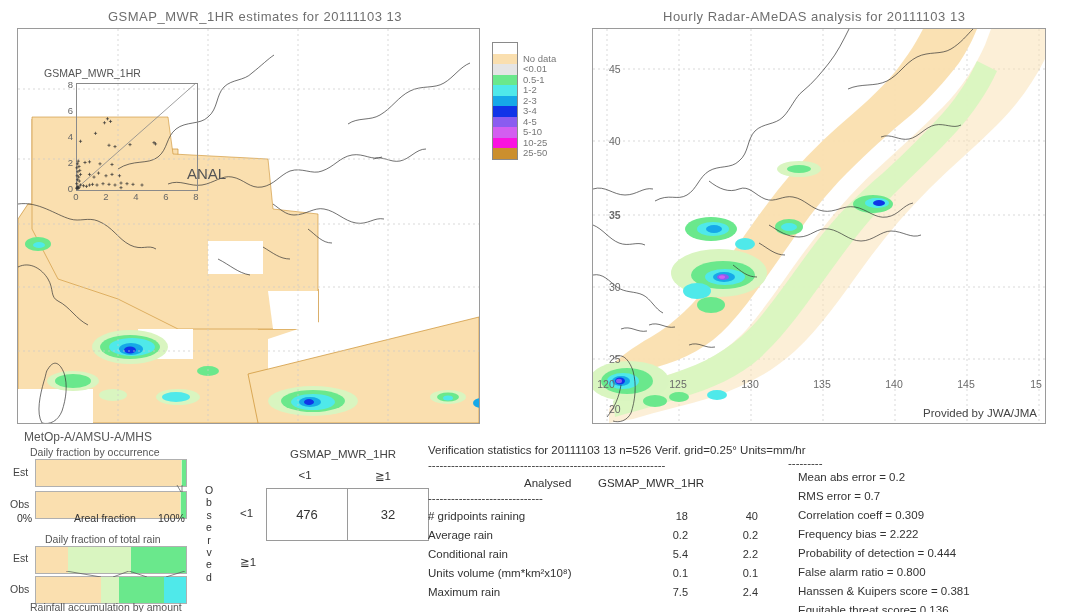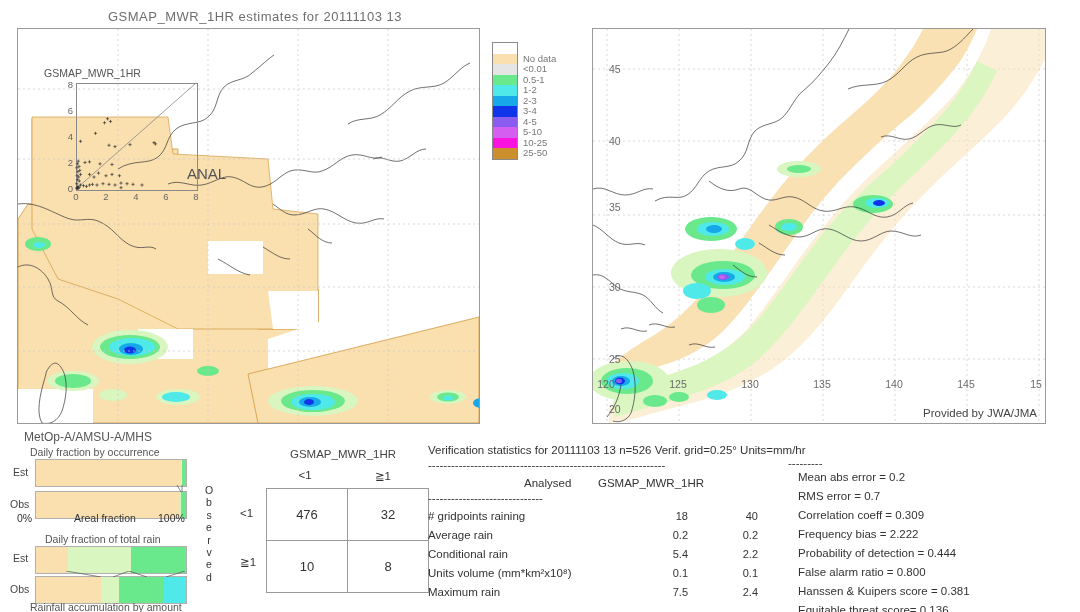--- a/index.html
+++ b/index.html
@@ -62,20 +62,21 @@
   .srow{position:absolute;font-size:11.5px;color:#333;white-space:nowrap;}
   .sval{position:absolute;font-size:11px;color:#333;text-align:right;width:40px;}
   .rcol{position:absolute;font-size:11.5px;color:#333;white-space:nowrap;}
 </style>
 </head>
 <body>
 
 <div class="page">
 
   <div class="ttl" id="title-left">GSMAP_MWR_1HR estimates for 20111103 13</div>
+  <div class="ttl" id="title-right">Hourly Radar-AMeDAS analysis for 20111103 13</div>
 
   <div class="panel" id="panel-left">
     <svg class="coast" viewBox="0 0 461 394" preserveAspectRatio="none">
 
       <g>
         <path d="M0 190 L0 394 L115 394 L250 394 L250 394 L430 394 L461 348 L461 300 L300 300 L300 260 L240 260 L240 290 L160 290 L160 240 L110 240 L110 200 L70 200 L70 175 L10 175 Z" fill="#fadfaf" stroke="#cb8f2e" stroke-width="0.7"></path>
         <path d="M14 90 L14 175 L70 175 L70 200 L110 200 L110 240 L160 240 L160 290 L240 290 L240 260 L300 260 L300 300 L240 300 L240 230 L200 230 L200 185 L160 185 L160 120 L80 120 L80 90 Z" fill="#fadfaf" stroke="#cb8f2e" stroke-width="0.7"></path>
         <path d="M14 88 L150 88 L155 125 L250 130 L255 180 L300 185 L300 300 L160 300 L100 270 L40 250 L14 200 Z" fill="#fadfaf" stroke="#cb8f2e" stroke-width="0.6"></path>
         <path d="M255 300 L300 300 L300 262 L250 262 Z" fill="#ffffff"></path>
         <path d="M190 212 L245 212 L245 245 L190 245 Z" fill="#ffffff"></path>
@@ -353,21 +354,21 @@
         <path d="M140 236 C148 242 154 248 164 248"></path>
         <path d="M56 296 C66 292 72 300 82 298"></path>
         <path d="M96 316 C106 312 112 320 122 318"></path>
         <path d="M28 300 C38 296 44 304 54 302"></path>
         <path d="M14 388 C22 378 26 368 28 356"></path>
       </g>
     </svg>
 
     <div class="lat-lab" style="left:16px;top:40px;">45</div>
     <div class="lat-lab" style="left:16px;top:112px;">40</div>
-    <div class="lat-lab" style="left:16px;top:178px;">35</div>
+    <div class="lat-lab" style="left:16px;top:186px;font-weight:bold;">35</div>
     <div class="lat-lab" style="left:16px;top:258px;">30</div>
     <div class="lat-lab" style="left:16px;top:330px;">25</div>
     <div class="lat-lab" style="left:16px;top:380px;">20</div>
 
     <div id="provided">Provided by JWA/JMA</div>
   </div>
 
   <div class="lon-lab" style="left:606px;top:378px;">120</div>
   <div class="lon-lab" style="left:678px;top:378px;">125</div>
   <div class="lon-lab" style="left:750px;top:378px;">130</div>
@@ -435,24 +436,20 @@
       <div>r</div>
       <div>v</div>
       <div>e</div>
       <div>d</div>
     </div>
   <table id="cont-table">
     <tbody>
         <tr>
       <td>476</td>
       <td>32</td>
-    </tr>
-    <tr>
-      <td>10</td>
-      <td>8</td>
     </tr>
   </tbody>
     </table>
 
   <div class="stat" id="stat-head">Verification statistics for 20111103 13  n=526  Verif. grid=0.25°  Units=mm/hr</div>
   <div class="stat" id="dash1">--------------------------------------------------------------</div>
   <div class="stat" id="stat-sub">Analysed</div>
   <div class="stat" style="left:598px;top:477px;">GSMAP_MWR_1HR</div>
   <div class="stat" id="dash2">------------------------------</div>
   <div id="stat-rows">

